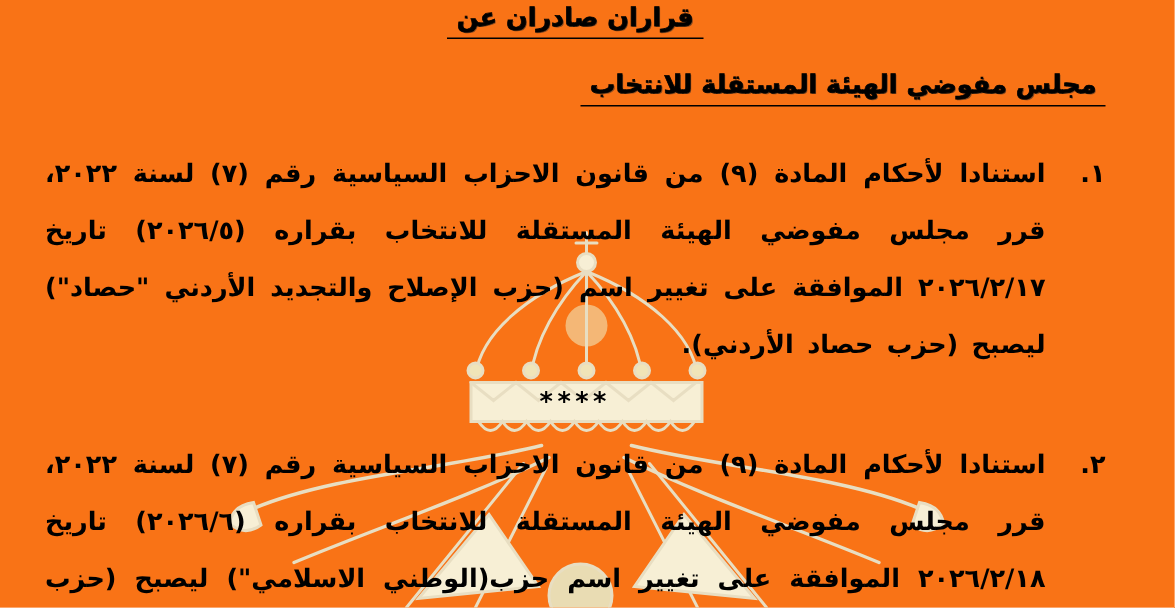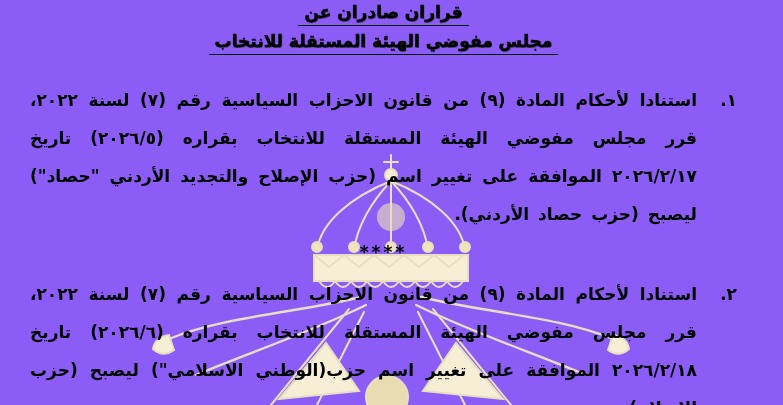--- a/index.html
+++ b/index.html
@@ -1,28 +1,28 @@
 <!DOCTYPE html>
 <html lang="ar"><head>
 <meta charset="utf-8">
 <style>
   html,body{margin:0;padding:0;}
   body{
     width:783px;height:405px;background:#ffffff;overflow:hidden;
     font-family:"DejaVu Sans", sans-serif;
   }
-  .page{position:relative;width:783px;height:405px;background:#8b5cf6;}
+  .page{position:relative;width:783px;height:405px;background:#f97316;}
   .watermark{position:absolute;left:121px;top:147px;z-index:0;}
   .content{
     position:relative;z-index:1;direction:rtl;
     padding:1px 46px 0 30px;color:#000;
   }
   .title-block{text-align:center;}
   .title-line{margin:0;}
-  .title-line + .title-line{margin-top:4px;}
+  .title-line + .title-line{margin-top:20px;text-align:right;}
   .title-text{
     display:inline-block;font-size:17px;font-weight:bold;
     border-bottom:1.6px solid #000;padding:0 6px 2px 6px;line-height:22px;
     -webkit-text-stroke:0.5px #000;
     text-shadow:0.7px 0.7px 0 rgba(40,40,40,0.55);
   }
   .decision{
     display:flex;align-items:flex-start;
     font-size:17px;font-weight:bold;line-height:38px;
   }

